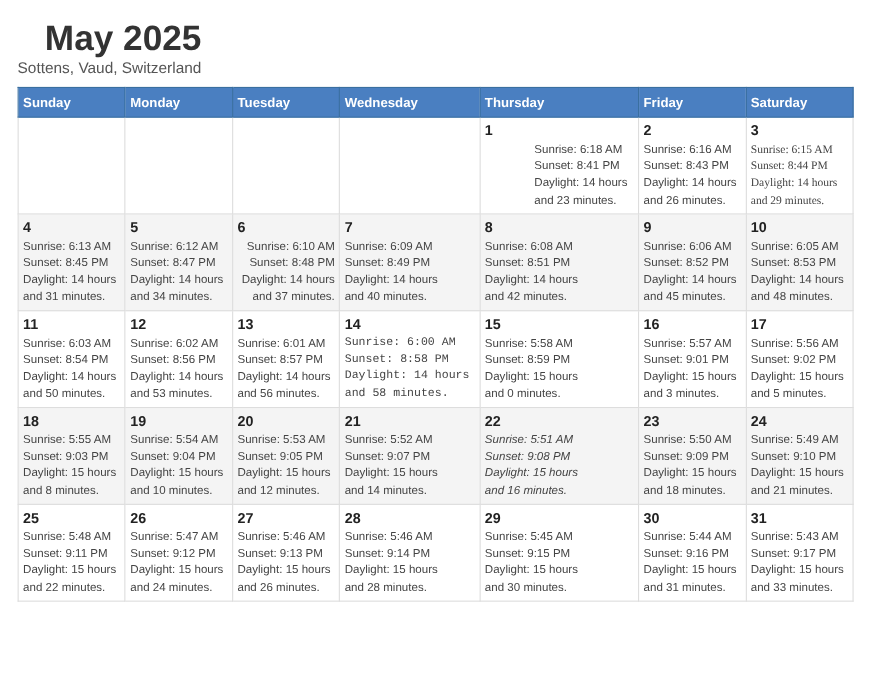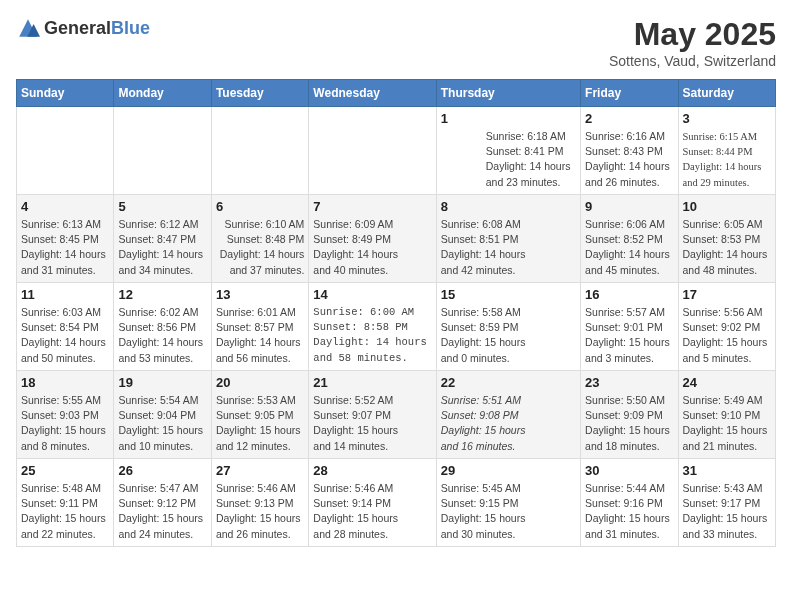--- a/index.html
+++ b/index.html
@@ -90,29 +90,20 @@
     }
     tr:nth-child(odd) td { background-color: #ffffff; }
     tr:nth-child(even) td { background-color: #f4f4f4; }
     .row-shade td { background-color: #f4f4f4 !important; }
     .row-white td { background-color: #ffffff !important; }
   </style>
 </head>
 <body>
 
 <div class="header">
-  <div class="logo">
-    <svg class="logo-icon" viewBox="0 0 30 30" width="30" height="30">
-      <polygon points="15,4 26,26 4,26" fill="#4a7fc1"></polygon>
-      <polygon points="22,10 30,26 14,26" fill="#2a5fa0"></polygon>
-    </svg>
-    <div>
-      <span class="logo-text-general">General</span><span class="logo-text-blue">Blue</span>
-    </div>
-  </div>
   <div class="title-area">
     <div class="main-title">May 2025</div>
     <div class="subtitle">Sottens, Vaud, Switzerland</div>
   </div>
 </div>
 
 <table>
   <thead>
     <tr>
     <th>Sunday</th>

